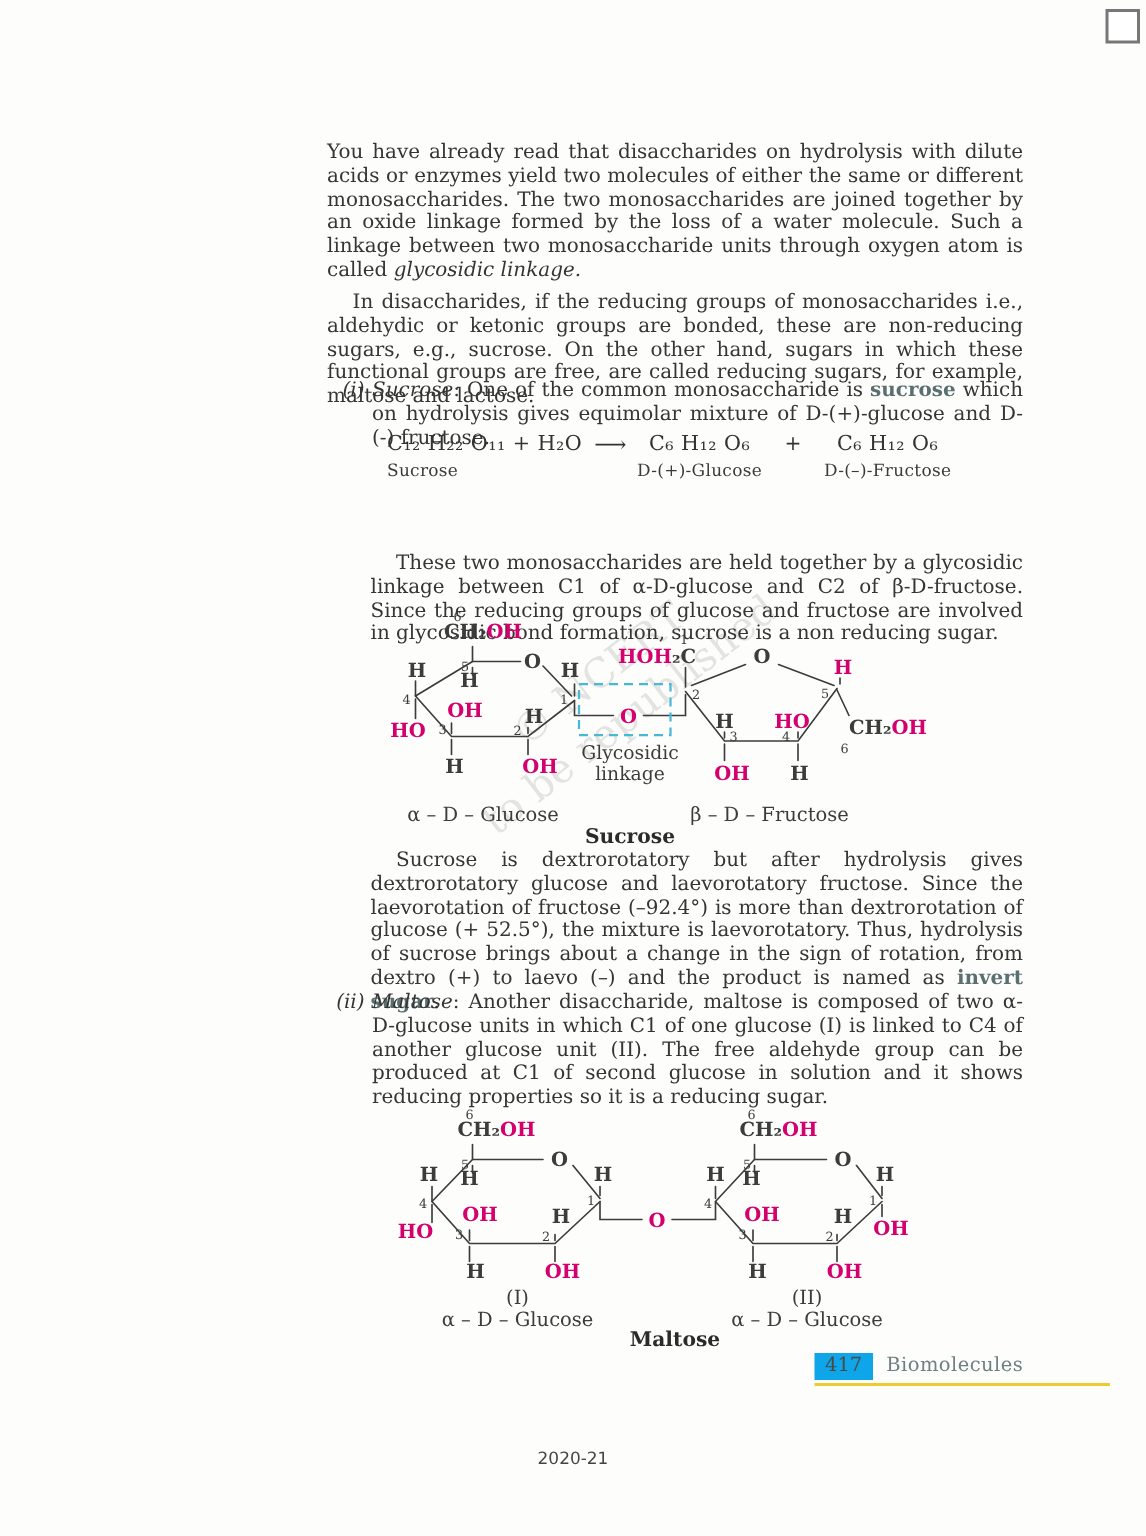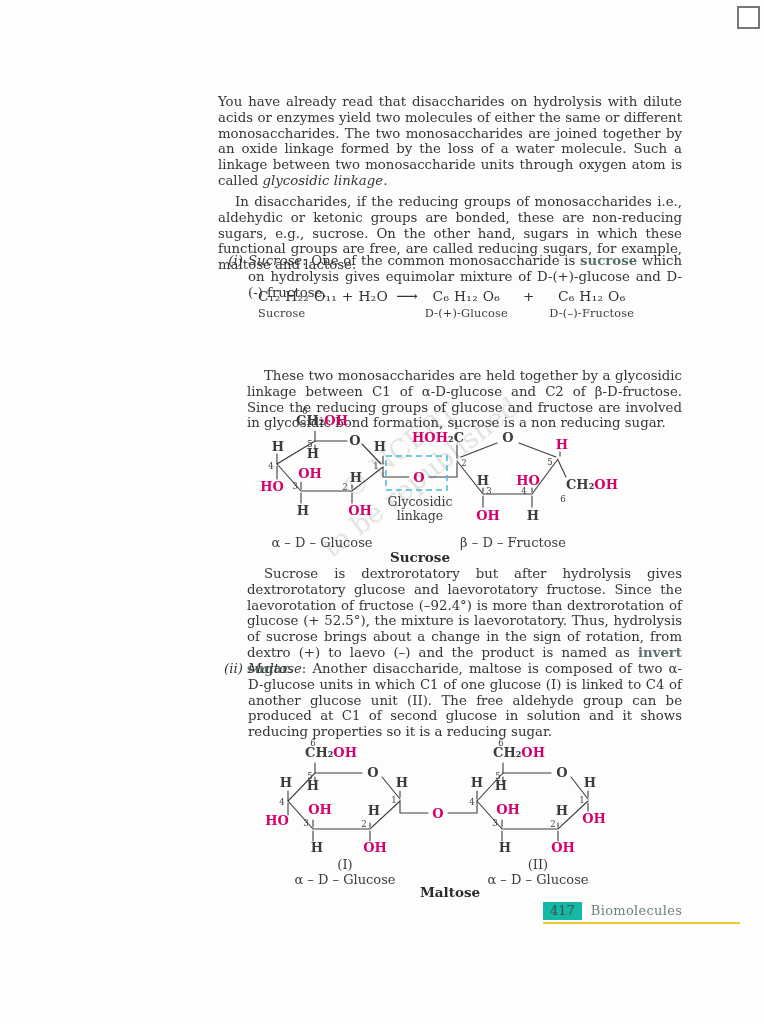--- a/index.html
+++ b/index.html
@@ -33,21 +33,21 @@
   .lb-cap{font-size:13px;fill:#3c3c3c;}
   .lb-capb{font-size:13.5px;font-weight:bold;fill:#2b2b2b;}
   .lb-small{font-size:12.5px;fill:#3c3c3c;}
   .mag{fill:#d4006e;}
   .fig{position:absolute;}
   
   .watermark{position:absolute;left:240px;top:430px;width:340px;transform:rotate(-38deg);transform-origin:center;
     text-align:center;color:rgba(125,125,125,0.20);font-size:27px;line-height:34px;pointer-events:none;}
   
   .footer{position:absolute;left:543px;top:900px;width:197px;}
-  .pagenum{display:inline-block;background:#14b8a6;color:#4a4a4a;font-size:13px;padding:1px 7px 2px 7px;vertical-align:middle;}
+  .pagenum{display:inline-block;background:#0ea5e9;color:#4a4a4a;font-size:13px;padding:1px 7px 2px 7px;vertical-align:middle;}
   .chapter{display:inline-block;color:#6e8081;font-size:13px;margin-left:9px;vertical-align:middle;letter-spacing:.3px;}
   .footrule{margin-top:2px;height:2.5px;background:#eecb30;width:197px;}
   .edition{position:absolute;left:0;right:0;top:966px;text-align:center;font-family:"DejaVu Sans","Liberation Sans",sans-serif;font-size:11.3px;color:#454545;}
 </style>
 </head>
 <body>
 
 <div class="page">
 
   <div class="corner-mark"></div>
@@ -194,14 +194,15 @@
         <text x="538" y="884" class="lb-cap" text-anchor="middle"><tspan>α – D – Glucose</tspan></text>
         <text x="450" y="897" class="lb-capb" text-anchor="middle"><tspan>Maltose</tspan></text>
       </g>
   </svg>
 
   <div class="footer">
     <span class="pagenum">417</span><span class="chapter">Biomolecules</span>
     <div class="footrule"></div>
   </div>
 
+  <div class="edition">2020-21</div>
 
 </div>
 
 </body></html>

